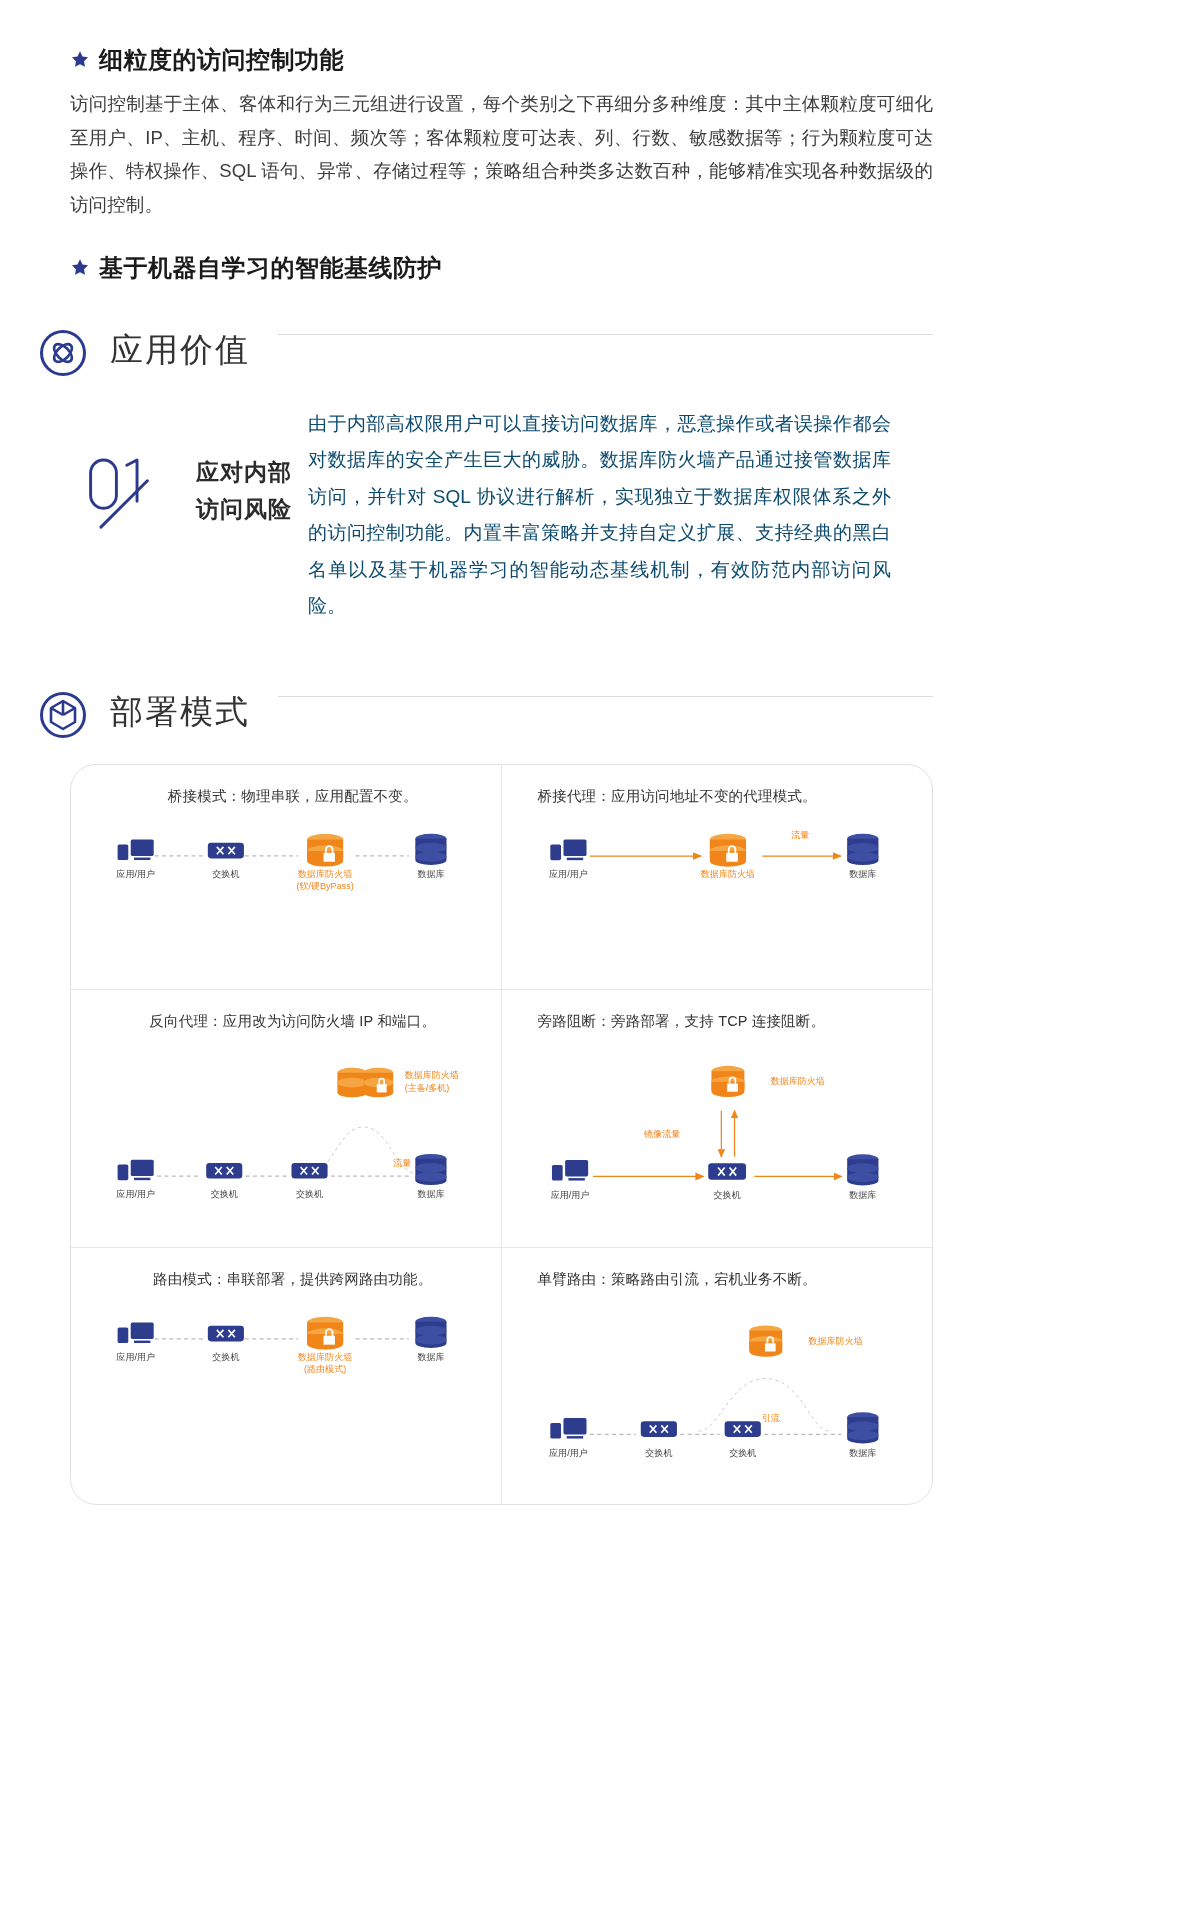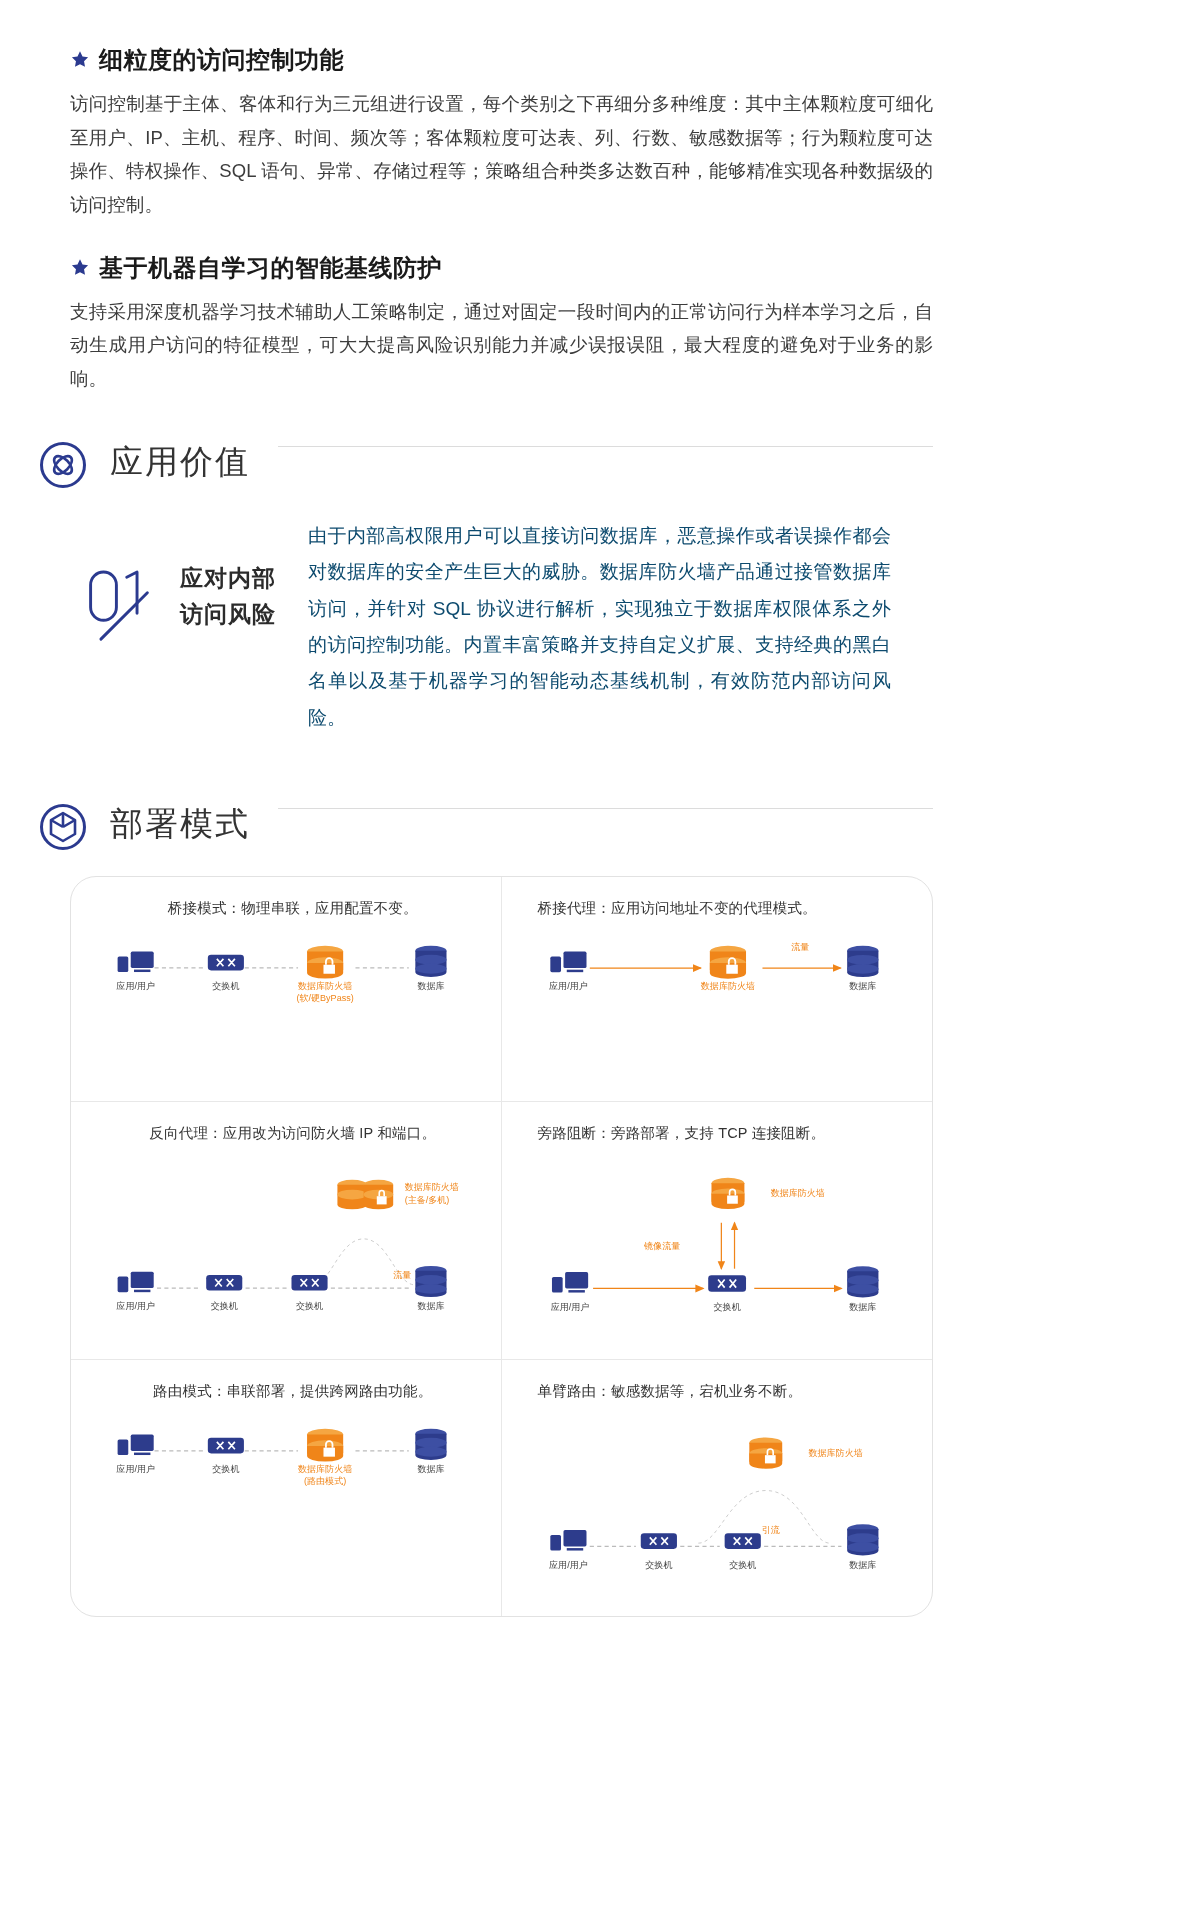--- a/index.html
+++ b/index.html
@@ -38,21 +38,21 @@
   .sec-title {
     font-size:33px; font-weight:500; color:#333; letter-spacing:2px;
     white-space:nowrap;
   }
   .sec-rule { flex:1 1 auto; height:1px; background:#dcdcdc; margin-left:6px; margin-top:6px;}
 
   
   .value-list { padding:18px 58px 0 58px; }
   .value-row { display:flex; align-items:flex-start; margin-bottom:22px; }
   .value-badge {
-    flex:0 0 250px; display:flex; align-items:flex-start; gap:12px;
+    flex:0 0 250px; display:flex; align-items:center; gap:28px;
     padding-top:42px; padding-left:24px;
   }
   .num-svg { width:86px; height:86px; flex:0 0 86px; }
   .badge-label {
     font-size:23px; font-weight:bold; color:#2b2b2b; line-height:1.58;
     letter-spacing:1px;
   }
   .value-text {
     flex:1 1 auto; font-size:19px; line-height:1.92; color:#0c4a6e;
     text-align:justify; padding-right:54px; letter-spacing:.1px;
@@ -91,21 +91,20 @@
       <div class="feat-body">访问控制基于主体、客体和行为三元组进行设置，每个类别之下再细分多种维度：其中主体颗粒度可细化至用户、IP、主机、程序、时间、频次等；客体颗粒度可达表、列、行数、敏感数据等；行为颗粒度可达操作、特权操作、SQL 语句、异常、存储过程等；策略组合种类多达数百种，能够精准实现各种数据级的访问控制。</div>
     </div>
 
     <div class="feat-block">
       <div class="feat-head">
         <svg class="star" viewBox="0 0 24 24">
           <path d="M12 1.6l3 6.1 6.7 1-4.85 4.72 1.15 6.68L12 16.95 5.99 20.1l1.15-6.68L2.3 8.7l6.7-1z" fill="#2b3a8f"></path>
         </svg>
         <span>基于机器自学习的智能基线防护</span>
       </div>
-      <div class="feat-body">支持采用深度机器学习技术辅助人工策略制定，通过对固定一段时间内的正常访问行为样本学习之后，自动生成用户访问的特征模型，可大大提高风险识别能力并减少误报误阻，最大程度的避免对于业务的影响。</div>
     </div>
 
   </div>
 
   <div class="section-head">
     <svg class="sec-icon" viewBox="0 0 50 50">
       <circle cx="25" cy="25" r="21.5" fill="none" stroke="#2b3a8f" stroke-width="3"></circle>
       <ellipse cx="25" cy="25" rx="6" ry="11" fill="none" stroke="#2b3a8f" stroke-width="2.6" transform="rotate(45 25 25)"></ellipse>
       <ellipse cx="25" cy="25" rx="6" ry="11" fill="none" stroke="#2b3a8f" stroke-width="2.6" transform="rotate(-45 25 25)"></ellipse>
     </svg>
@@ -359,21 +358,21 @@
 
           <text x="52" y="82" font-size="11" fill="#444" text-anchor="middle">应用/用户</text>
           <text x="162" y="82" font-size="11" fill="#444" text-anchor="middle">交换机</text>
           <text x="283" y="82" font-size="11" fill="#f08519" text-anchor="middle">数据库防火墙</text>
           <text x="283" y="96" font-size="11" fill="#f08519" text-anchor="middle">(路由模式)</text>
           <text x="412" y="82" font-size="11" fill="#444" text-anchor="middle">数据库</text>
         </svg>
       </div>
 
       <div class="panel">
-        <div class="panel-title">单臂路由：敏感数据等，宕机业务不断。</div>
+        <div class="panel-title">单臂路由：策略路由引流，宕机业务不断。</div>
         <svg class="panel-svg" viewBox="0 0 470 240">
           <g transform="translate(268,38)">
             <ellipse cx="26" cy="8" rx="20" ry="6.5" fill="#f5a642"></ellipse>
             <path d="M6 8 v22 a20 6.5 0 0 0 40 0 V8" fill="#f08519"></path>
             <ellipse cx="26" cy="21" rx="20" ry="6.5" fill="#f5a642"></ellipse>
             <path d="M6 21 v12 a20 6.5 0 0 0 40 0 V21" fill="#f08519"></path>
             <path d="M25 23 h13 v10 h-13 z" fill="#fff"></path>
             <path d="M28 23 v-4 a3.5 3.5 0 0 1 7 0 v4" fill="none" stroke="#fff" stroke-width="2"></path>
           </g>
           <text x="346" y="62" font-size="11" fill="#f08519">数据库防火墙</text>

